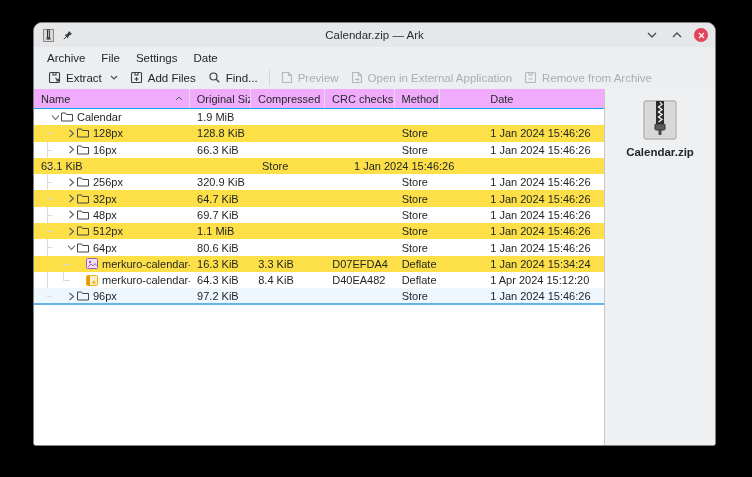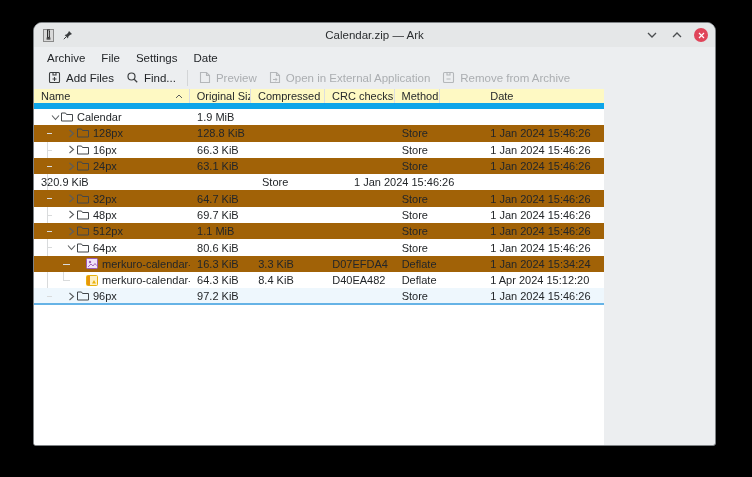--- a/index.html
+++ b/index.html
@@ -30,30 +30,30 @@
   .tb-sep { width:1px; height:16px; background:#d3d5d7; margin:0 5px; }
 
   
   .content { position:absolute; left:0; top:66px; right:0; bottom:0; display:flex; }
   .table-panel { width:570px; background:#fff; display:flex; flex-direction:column; position:relative; }
   .sidebar { flex:1; background:#eef0f1; border-left:1px solid #c6c8ca; display:flex; flex-direction:column; align-items:center; }
   .sidebar .zip-big { margin-top:11px; }
   .sidebar-label { margin-top:6px; font-size:11.5px; font-weight:bold; color:#232629; }
 
   
-  .thead { display:flex; height:20px; background:#fef9c3; border-bottom:6px solid #0ea5e9; flex:none; }
+  .thead { display:flex; height:20px; background:#f0abfc; border-bottom:1px solid #0ea5e9; flex:none; }
   .th { display:flex; align-items:center; font-size:11px; color:#26292b; padding-left:7px; border-right:1px solid #dcdee0; overflow:hidden; white-space:nowrap; }
   .th.c0 { justify-content:flex-start; }
   .th .sort { margin-left:auto; margin-right:6px; display:flex; }
   .c0{width:169px;} .c1{width:66px;} .c2{width:80px;} .c3{width:75px;} .c4{width:49px;} .c5{width:131px; border-right:none;margin-left:43px;}
 
   
   .rows { position:relative; flex:1; }
   .row { display:flex; align-items:center; height:16.3px; font-size:11px; color:#232629; position:relative; }
-  .row.alt { background:#a16207; }
+  .row.alt { background:#fde047; }
   .row.highlight { background:#eef7fd; box-shadow: inset 0 -2px 0 #66b3e6; }
   .cell { padding-left:7px; white-space:nowrap; overflow:hidden; }
   .cell.c0 { display:flex; align-items:center; padding-left:12px; }
   .indent { flex:none; }
   .row[data-depth="0"] .indent { width:3px; }
   .row[data-depth="1"] .indent { width:19px; }
   .row[data-depth="2"] .indent { width:40px; }
   .expander { width:12px; height:12px; display:flex; align-items:center; justify-content:center; flex:none; }
   .expander svg { display:none; }
   .row[data-exp="expanded"] .expander svg.exp { display:block; }
@@ -117,20 +117,35 @@
   </div>
 
   <div class="menubar">
     <span class="menu-item">Archive</span>
     <span class="menu-item">File</span>
     <span class="menu-item">Settings</span>
     <span class="menu-item">Date</span>
   </div>
 
   <div class="toolbar">
+    <div class="tb-btn">
+      <span>
+        <svg width="13" height="13" viewBox="0 0 13 13">
+            <rect x="1.5" y="1.5" width="10" height="10" rx="1" fill="none" stroke="#3c3f41" stroke-width="1.1"></rect>
+            <path d="M5 1.5 v2.5 h3 V1.5" fill="none" stroke="#3c3f41" stroke-width="1.1"></path>
+            <path d="M7.5 7 L10.5 10 M10.5 10 h-2.3 M10.5 10 v-2.3" stroke="#3c3f41" stroke-width="1.1" fill="none"></path>
+          </svg>
+      </span>
+      <span>Extract</span>
+      <span class="dd">
+        <svg width="8" height="5" viewBox="0 0 8 5">
+            <path d="M1 1 L4 4 L7 1" stroke="#4b4e50" stroke-width="1.1" fill="none"></path>
+          </svg>
+      </span>
+    </div>
     <div class="tb-btn">
       <span>
         <svg width="13" height="13" viewBox="0 0 13 13">
             <rect x="1.5" y="1.5" width="10" height="10" rx="1" fill="none" stroke="#3c3f41" stroke-width="1.1"></rect>
             <path d="M5 1.5 v2.5 h3 V1.5" fill="none" stroke="#3c3f41" stroke-width="1.1"></path>
             <path d="M6.5 6 v4 M4.5 8 h4" stroke="#3c3f41" stroke-width="1.1"></path>
           </svg>
       </span>
       <span>Add Files</span>
     </div>
@@ -262,44 +277,44 @@
       <span class="fname">16px</span>
     </div>
     <div class="cell c1">66.3 KiB</div>
     <div class="cell c2"></div>
     <div class="cell c3"></div>
     <div class="cell c4">Store</div>
     <div class="cell c5">1 Jan 2024 15:46:26</div>
   </div>
           <div class="row alt" data-depth="1" data-type="folder" data-exp="collapsed">
     <span class="tree-stub"></span>
-    <div class="cell c0">
-      <span class="indent"></span>
-      <span class="expander">
-        <svg class="col" width="7" height="9" viewBox="0 0 7 9">
-                  <path d="M1.5 1 L5.5 4.5 L1.5 8" stroke="#5a5d5f" stroke-width="1.1" fill="none"></path>
-                </svg>
-
-      </span>
-      <span class="ficon folder">
-        <svg width="12" height="10" viewBox="0 0 12 10">
-                  <path d="M0.5 1 h4 l1 1.5 h6 v6.5 h-11 z" fill="none" stroke="#43474b" stroke-width="1"></path>
-                </svg>
-      </span>
-
-      <span class="fname">24px</span>
-    </div>
     <div class="cell c1">63.1 KiB</div>
     <div class="cell c2"></div>
     <div class="cell c3"></div>
     <div class="cell c4">Store</div>
     <div class="cell c5">1 Jan 2024 15:46:26</div>
   </div>
           <div class="row" data-depth="1" data-type="folder" data-exp="collapsed">
     <span class="tree-stub"></span>
+    <div class="cell c0">
+      <span class="indent"></span>
+      <span class="expander">
+        <svg class="col" width="7" height="9" viewBox="0 0 7 9">
+                  <path d="M1.5 1 L5.5 4.5 L1.5 8" stroke="#5a5d5f" stroke-width="1.1" fill="none"></path>
+                </svg>
+
+      </span>
+      <span class="ficon folder">
+        <svg width="12" height="10" viewBox="0 0 12 10">
+                  <path d="M0.5 1 h4 l1 1.5 h6 v6.5 h-11 z" fill="none" stroke="#43474b" stroke-width="1"></path>
+                </svg>
+      </span>
+
+      <span class="fname">256px</span>
+    </div>
     <div class="cell c1">320.9 KiB</div>
     <div class="cell c2"></div>
     <div class="cell c3"></div>
     <div class="cell c4">Store</div>
     <div class="cell c5">1 Jan 2024 15:46:26</div>
   </div>
           <div class="row alt" data-depth="1" data-type="folder" data-exp="collapsed">
     <span class="tree-stub"></span>
     <div class="cell c0">
       <span class="indent"></span>
@@ -455,14 +470,27 @@
       <span class="fname">96px</span>
     </div>
     <div class="cell c1">97.2 KiB</div>
     <div class="cell c2"></div>
     <div class="cell c3"></div>
     <div class="cell c4">Store</div>
     <div class="cell c5">1 Jan 2024 15:46:26</div>
   </div>
         </div>
     </div>
+    <div class="sidebar">
+      <span class="zip-big">
+        <svg width="34" height="40" viewBox="0 0 34 40">
+          <rect x="1" y="1" width="32" height="38" rx="2" fill="#e3e3e3" stroke="#9a9a9a"></rect>
+          <rect x="2.5" y="2.5" width="29" height="35" rx="1" fill="#d7d7d7" stroke="none"></rect>
+          <rect x="13" y="1" width="8" height="26" fill="#2b2b2b"></rect>
+          <path d="M17 2 L19 4.5 L15.5 7 L19 9.5 L15.5 12 L19 14.5 L15.5 17 L19 19.5 L15.5 22" stroke="#fff" stroke-width="1.2" fill="none"></path>
+          <rect x="12" y="24" width="10" height="6" rx="1" fill="#5c5c5c" stroke="#333"></rect>
+          <rect x="15.5" y="30" width="3" height="5" rx="1" fill="#444"></rect>
+        </svg>
+      </span>
+      <span class="sidebar-label">Calendar.zip</span>
+    </div>
   </div>
 </div>
 
 </body></html>

